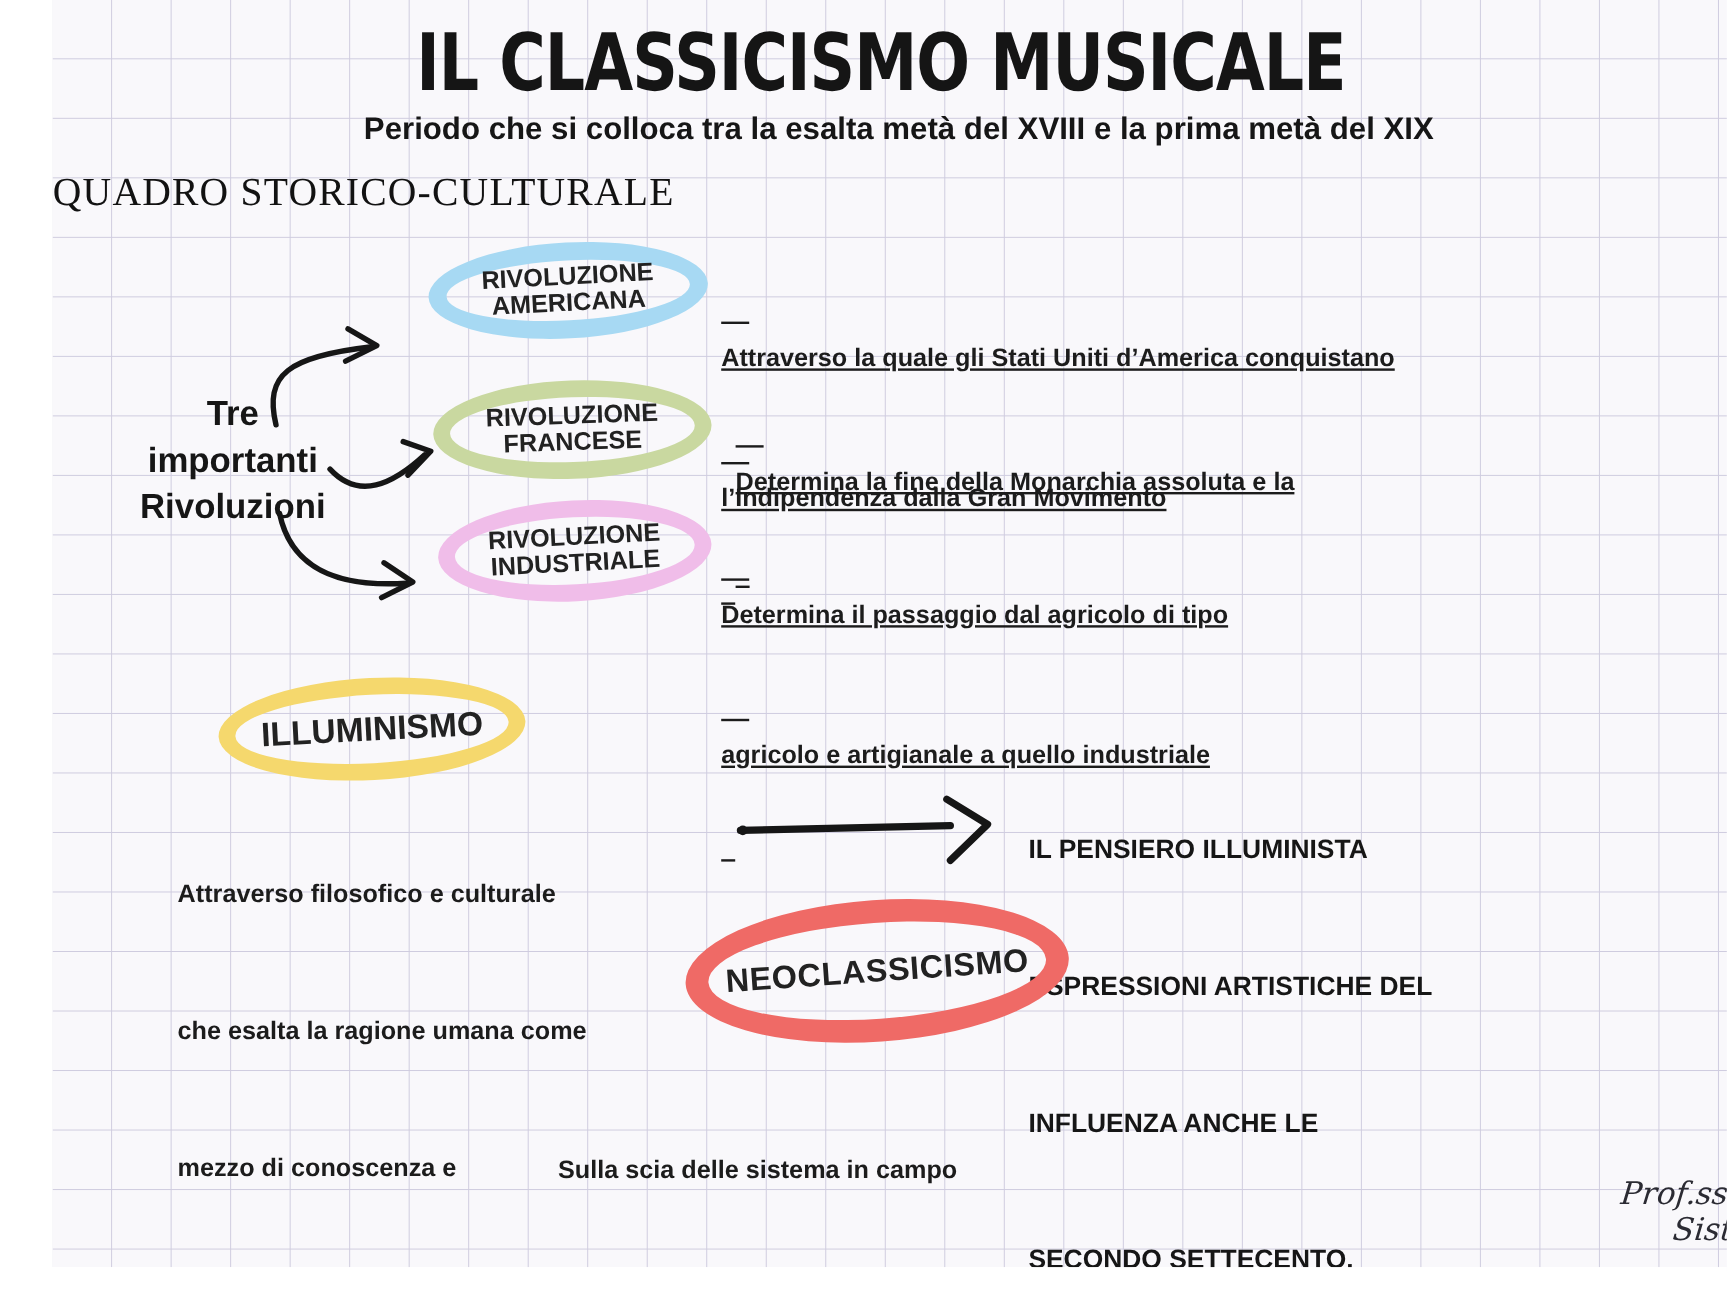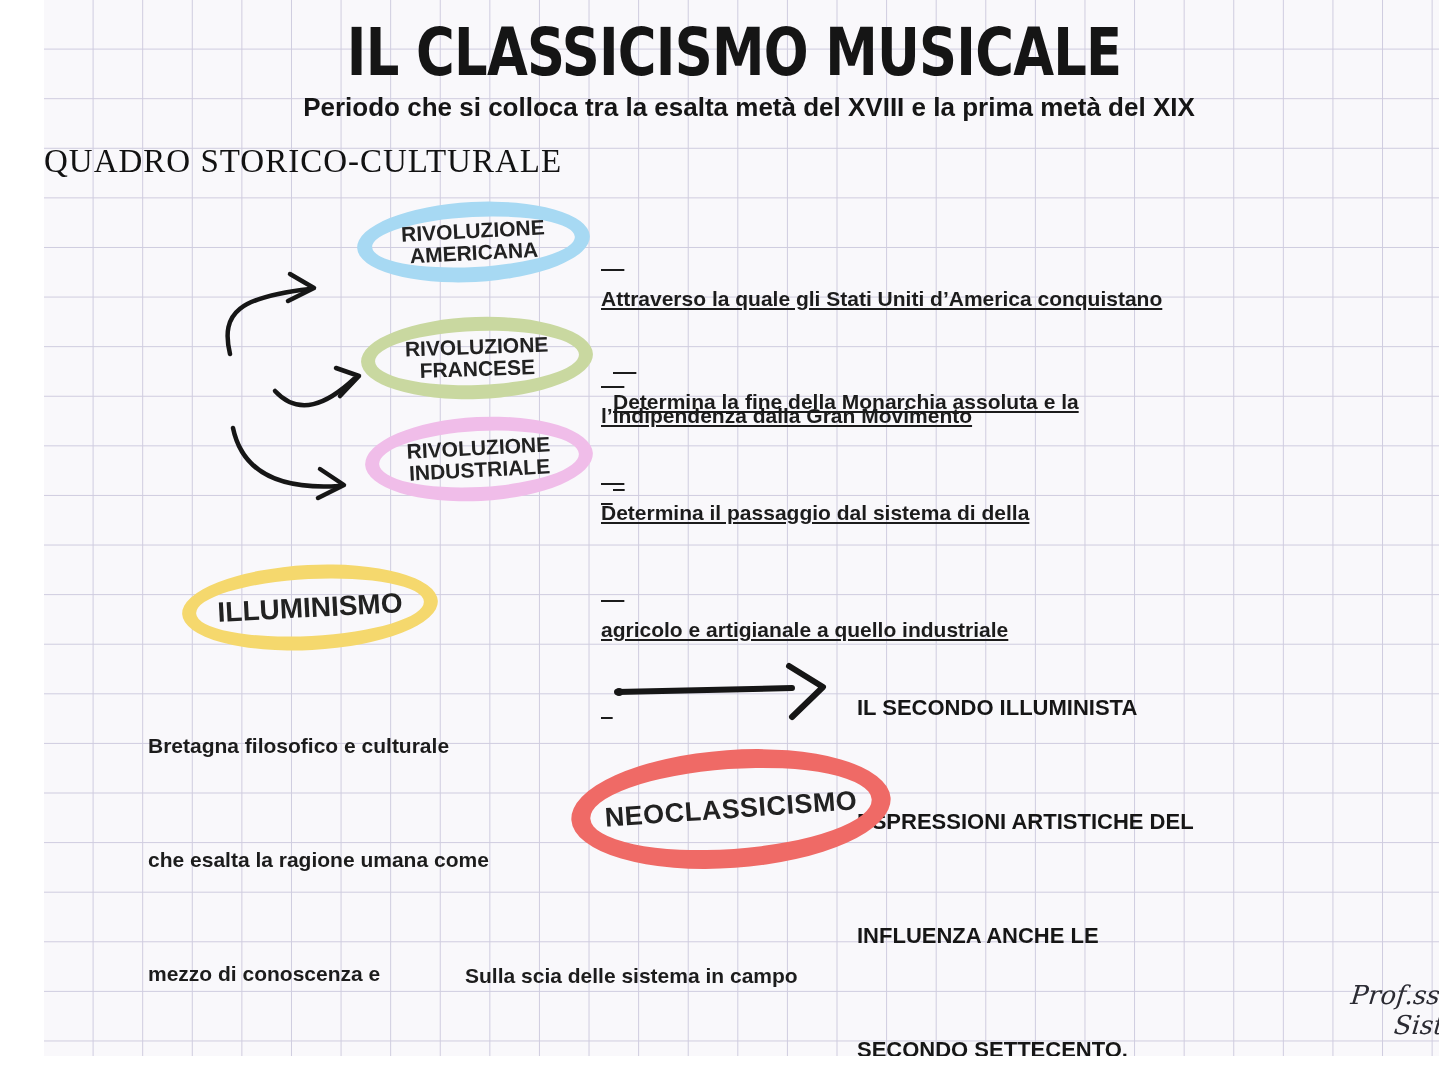--- a/index.html
+++ b/index.html
@@ -89,20 +89,25 @@
 <body>
 
 <div class="canvas">
 
   <div class="abs title-wrap">
     <div class="title">IL CLASSICISMO MUSICALE</div>
   </div>
   <div class="abs subtitle">Periodo che si colloca tra la esalta metà del XVIII e la prima metà del XIX</div>
   <div class="abs section-heading">QUADRO STORICO-CULTURALE</div>
 
+  <div class="abs rev-label">
+    <div>Tre</div>
+    <div>importanti</div>
+    <div>Rivoluzioni</div>
+  </div>
 
   <div class="abs oval oval-blue" style="border-color: rgb(167, 217, 243);">
     <div class="lbl">
       <div>RIVOLUZIONE</div>
       <div>AMERICANA</div>
     </div>
   </div>
   <div class="abs oval oval-green" style="border-color: rgb(201, 216, 160);">
     <div class="lbl">
       <div>RIVOLUZIONE</div>
@@ -117,38 +122,38 @@
   </div>
 
   <div class="abs desc desc-a">
     <div>Attraverso la quale gli Stati Uniti d’America conquistano</div>
     <div>l’Indipendenza dalla Gran Movimento</div>
   </div>
   <div class="abs desc desc-f">
     <div>Determina la fine della Monarchia assoluta e la</div>
   </div>
   <div class="abs desc desc-i">
-    <div>Determina il passaggio dal sistema di della</div>
+    <div>Determina il passaggio dal agricolo di tipo</div>
     <div>agricolo e artigianale a quello industriale</div>
   </div>
 
   <div class="abs oval oval-yellow" style="border-color: rgb(245, 216, 109);">
     <div class="lbl">ILLUMINISMO</div>
   </div>
   <div class="abs para para-illu">
-    <div>Bretagna filosofico e culturale</div>
+    <div>Attraverso filosofico e culturale</div>
     <div>che esalta la ragione umana come</div>
     <div>mezzo di conoscenza e</div>
     <div>emancipazione. Gli illuministi</div>
     
     
   </div>
 
   <div class="abs note">
-    <div>IL SECONDO ILLUMINISTA</div>
+    <div>IL PENSIERO ILLUMINISTA</div>
     <div>ESPRESSIONI ARTISTICHE DEL</div>
     <div>INFLUENZA ANCHE LE</div>
     <div>SECONDO SETTECENTO.</div>
   </div>
 
   <div class="abs oval oval-red" style="border-color: rgb(239, 106, 102);">
     <div class="lbl">NEOCLASSICISMO</div>
   </div>
   <div class="abs para para-neo">
     <div>Sulla scia delle sistema in campo</div>

